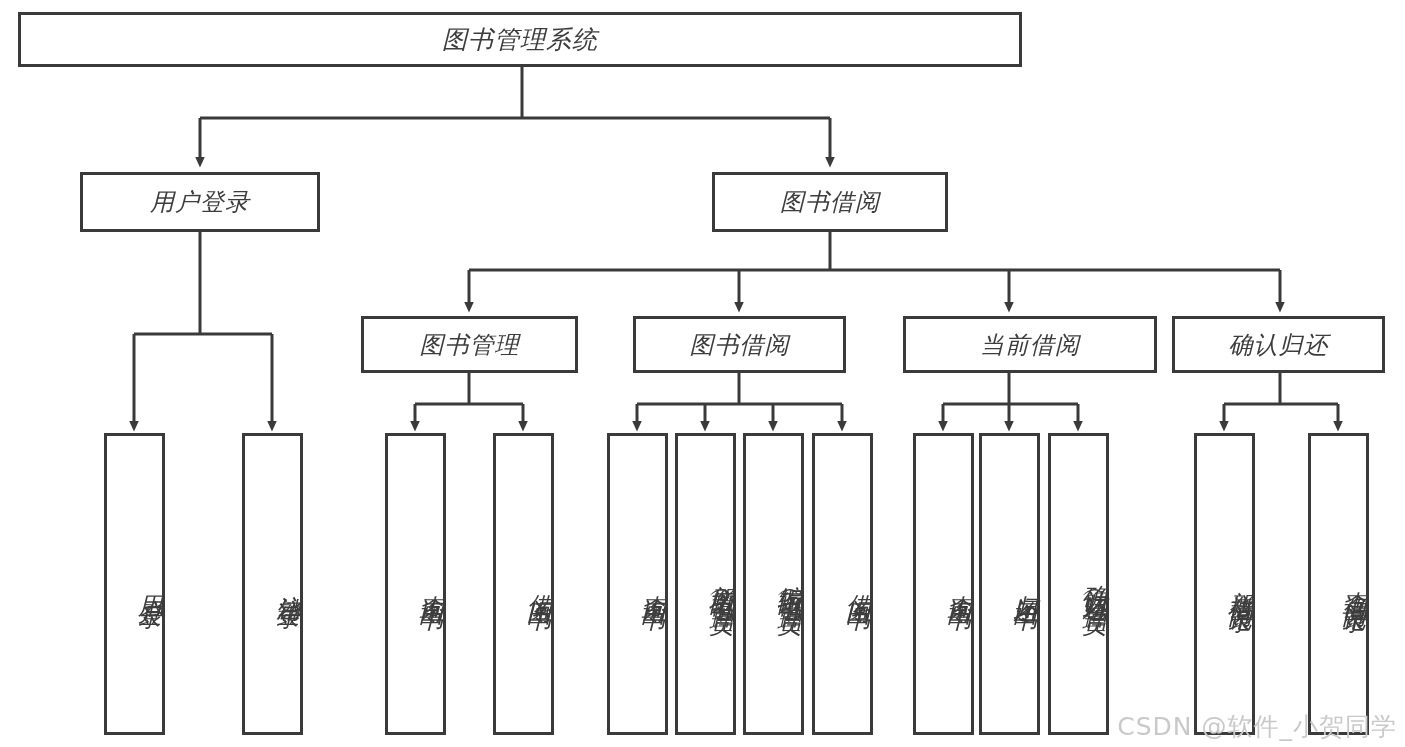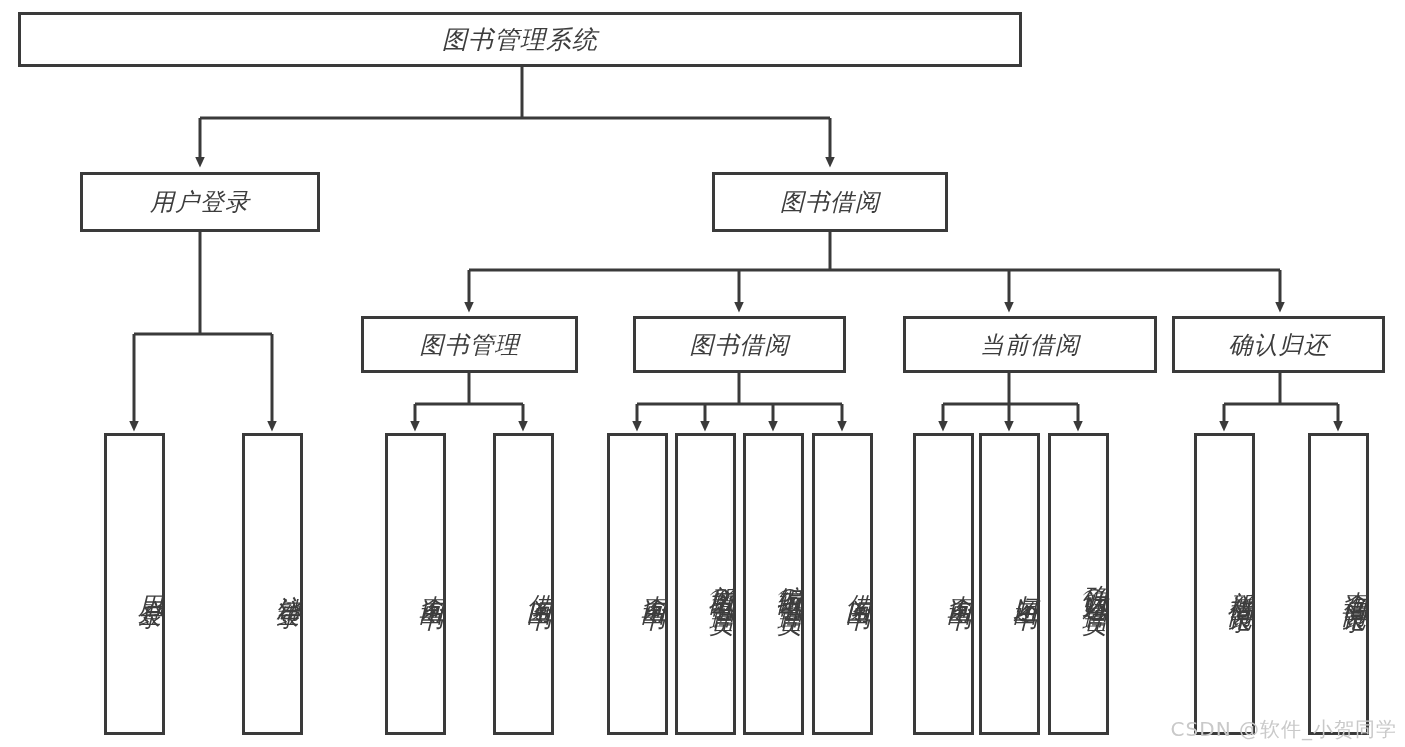--- a/index.html
+++ b/index.html
@@ -5,21 +5,21 @@
   html,body{margin:0;padding:0;background:#ffffff;}
   body{font-family:"DejaVu Sans","Liberation Sans",sans-serif;}
   #stage{position:relative;width:1405px;height:747px;background:#ffffff;overflow:hidden;}
   #wires{position:absolute;left:0;top:0;width:1405px;height:747px;}
   .node{position:absolute;box-sizing:border-box;background:#ffffff;border:3px solid #3a3a3a;
         display:flex;align-items:center;justify-content:center;color:#3d3d3d;font-style:italic;}
   .node.h{font-size:24px;letter-spacing:1px;}
   .node.v{writing-mode:vertical-rl;text-orientation:upright;font-size:24px;letter-spacing:4px;
           padding:14px 0;align-items:flex-start;justify-content:center;line-height:1;}
   .node.root{font-size:25px;}
-  .wm{position:absolute;right:8px;bottom:4px;font-size:20px;color:#c9c9c9;letter-spacing:1px;
+  .wm{position:absolute;right:8px;bottom:4px;font-size:25px;color:#c9c9c9;letter-spacing:1px;
       white-space:nowrap;}
 </style>
 </head>
 <body>
 
 <div id="stage">
 
   <svg id="wires" viewBox="0 0 1405 747" xmlns="http://www.w3.org/2000/svg">
     <defs>
       <marker id="ah" markerWidth="11" markerHeight="11" refX="1.5" refY="5" orient="auto" markerUnits="userSpaceOnUse">

